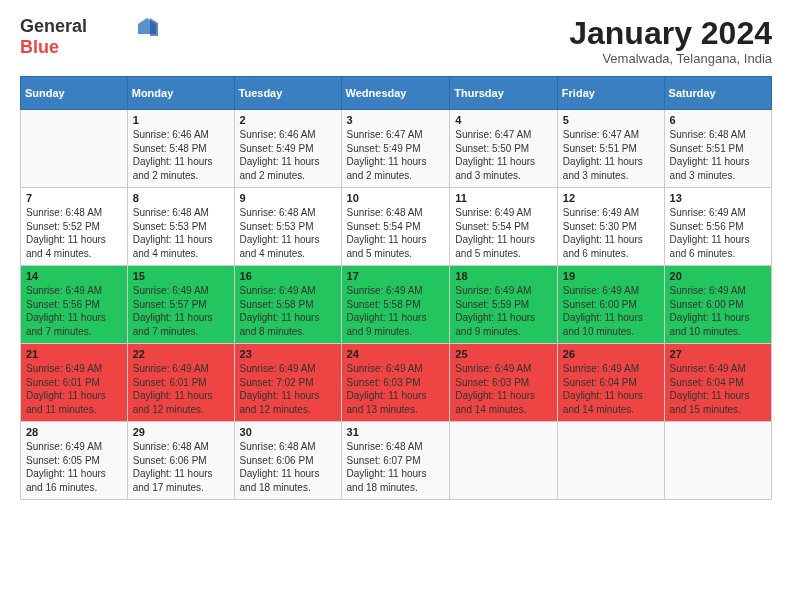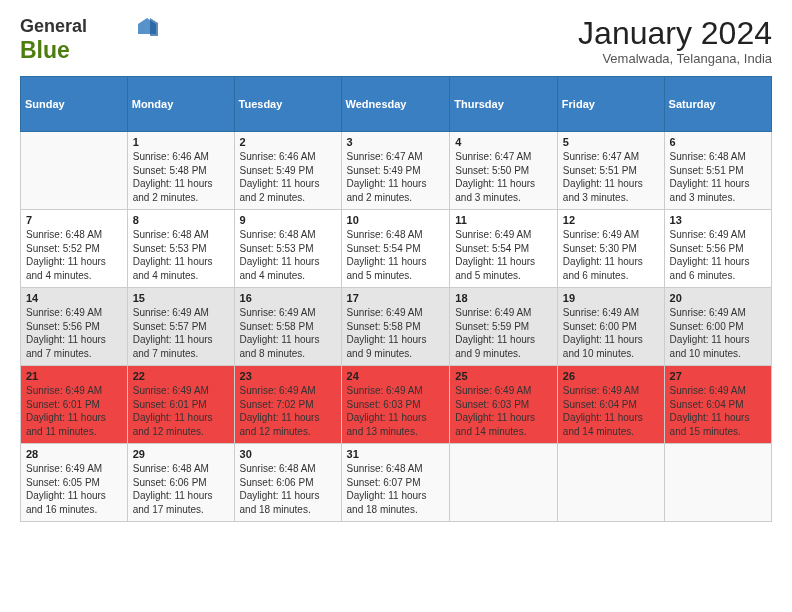--- a/index.html
+++ b/index.html
@@ -25,54 +25,54 @@
     .logo {
       display: flex;
       align-items: center;
     }
     .logo-text-general {
       font-size: 18px;
       font-weight: bold;
       color: #333;
     }
     .logo-text-blue {
-      font-size: 23px;
+      font-size: 18px;
       font-weight: bold;
-      color: #4d7c0f;
+      color: #ef4444;
     }
     .logo-icon {
       width: 22px;
       height: 22px;
       margin-left: 1px;
       margin-right: 0;
     }
     .title-block {
       text-align: right;
     }
     .month-title {
       font-size: 32px;
-      font-weight: normal;
+      font-weight: bold;
       color: #222;
       line-height: 1.1;
     }
     .subtitle {
       font-size: 13px;
       color: #555;
     }
     .calendar {
       width: 100%;
       border-collapse: collapse;
       font-size: 9.5px;
     }
     .calendar thead tr th {
       background-color: #3a7fc1;
       color: #fff;
       font-weight: bold;
       font-size: 11px;
-      padding: 21px 4px;
+      padding: 10px 4px;
       text-align: left;
       border: 1px solid #2e6da4;
     }
     .calendar tbody tr td {
       border: 1px solid #ccc;
       vertical-align: top;
       padding: 4px 5px;
       height: 78px;
       width: 113px;
     }
@@ -86,21 +86,21 @@
     .cell-info {
       font-size: 10px;
       color: #333;
       line-height: 1.35;
     }
     .empty-cell {
       background: #fff;
     }
     .row-alt-1 td { background: #f9f9f9; }
     .row-alt-2 td { background: #fff; }
-    .row-alt-3 td { background: #e5e5e5; }
+    .row-alt-3 td { background: #22c55e; }
     .row-alt-4 td { background: #ef4444; }
     .row-alt-5 td { background: #f9f9f9; margin-top: 40px; }
   </style>
 </head>
 <body>
 
 <div class="page">
   <div class="header">
     <div class="logo">
       <div style="display:flex;flex-direction:column;align-items:flex-start;line-height:1.1;">

